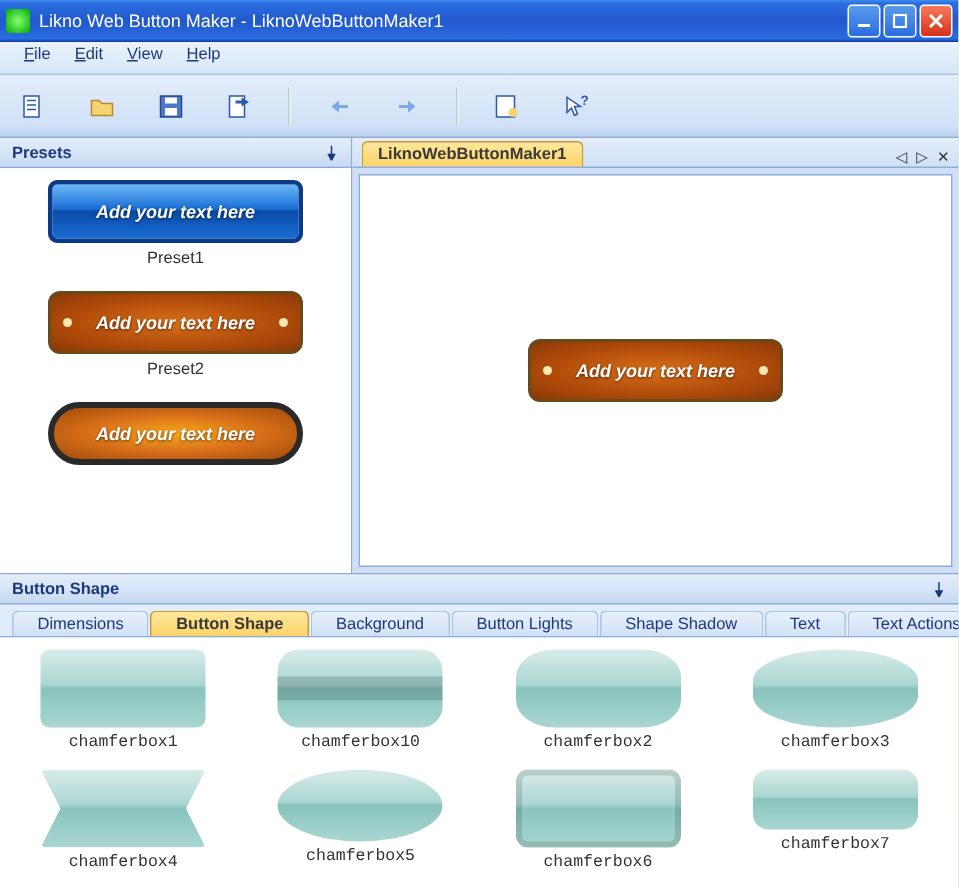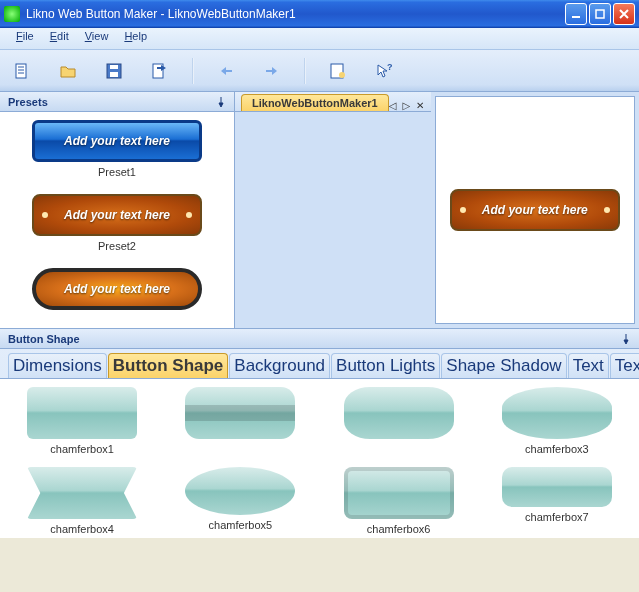--- a/index.html
+++ b/index.html
@@ -13,55 +13,55 @@
 .ctrl-close { background: linear-gradient(to bottom, #f67a5a, #d6321a); }
 
 .menubar { height: 22px; background: linear-gradient(to bottom, #eaf3fd, #d6e6f8); display: flex; padding: 0 8px; border-bottom: 1px solid #a9c5e8; }
 .menu-item { padding: 2px 8px; color: #1a3a7a; cursor: pointer; }
 .menu-item span.u { text-decoration: underline; }
 
 .toolbar { height: 42px; background: linear-gradient(to bottom, #e4eefb, #cfe0f6 85%, #b9d0ee 100%); display: flex; align-items: center; padding: 0 8px; gap: 18px; border-bottom: 1px solid #8cabd6; }
 .tool-btn { width: 28px; height: 28px; display: flex; align-items: center; justify-content: center; cursor: pointer; color: #2a5aa8; border-radius: 3px; }
 .tool-sep { width: 2px; height: 26px; background: linear-gradient(to right, #a9c5e8, #fff); }
 
-.mid { display: flex; height: 236px; }
+.mid { display: flex; height: 290px; }
 .presets-panel { width: 235px; background: #fff; border-right: 1px solid #8cabd6; display: flex; flex-direction: column; }
 .panel-header { height: 20px; background: linear-gradient(to bottom, #e4eefb, #c7daf2); border-bottom: 1px solid #8cabd6; display: flex; align-items: center; padding: 0 8px; font-weight: bold; color: #1a3a7a; font-size: 11px; justify-content: space-between; }
 .pin-icon { width: 10px; height: 10px; }
 .presets-body { flex: 1; overflow-y: auto; padding: 8px; background: #fff; }
 .preset-item { text-align: center; margin-bottom: 16px; }
 .preset-thumb { width: 170px; height: 42px; margin: 0 auto 4px; border-radius: 6px; display: flex; align-items: center; justify-content: center; color: #fff; font-size: 12px; font-style: italic; font-weight: bold; text-shadow: 0 1px 2px rgba(0,0,0,0.6); cursor: pointer; }
 .preset1 { background: linear-gradient(to bottom, #6ab8f8 0%, #1a6ed4 45%, #0a4aa8 50%, #1a6ed4 100%); border: 3px solid #0a3a88; }
 .preset2 { background: radial-gradient(ellipse at center, #d8701a 0%, #b04a0a 60%, #8a3a08 100%); border: 2px solid #6a4a1a; border-radius: 8px; position: relative; }
 .preset2::before, .preset2::after { content: ""; position: absolute; width: 6px; height: 6px; background: #ffe8b0; border-radius: 50%; top: 50%; transform: translateY(-50%); }
 .preset2::before { left: 8px; }
 .preset2::after { right: 8px; }
 .preset3 { background: radial-gradient(ellipse at center, #f8a81a 0%, #d8701a 50%, #a04a0a 100%); border: 4px solid #2a2a2a; border-radius: 22px; }
 .preset-label { color: #333; font-size: 11px; }
 
-.canvas-area { flex: 1; display: flex; flex-direction: row; background: #cfe0f6; }
+.canvas-area { flex: 1; display: flex; flex-direction: column; background: #cfe0f6; }
 .doc-tabs { height: 20px; display: flex; align-items: flex-end; padding: 0 6px; justify-content: space-between; background: linear-gradient(to bottom, #e4eefb, #cfe0f6); border-bottom: 1px solid #8cabd6; }
 .doc-tab { background: linear-gradient(to bottom, #ffe79a, #fbd36a); border: 1px solid #c99a2a; border-bottom: none; padding: 2px 10px; border-radius: 4px 4px 0 0; font-weight: bold; color: #3a3a3a; font-size: 11px; cursor: pointer; }
 .doc-navctrls { display: flex; gap: 6px; color: #333; font-size: 10px; }
 .doc-navctrls span { cursor: pointer; }
 .canvas { flex: 1; background: #fff; margin: 4px; border: 1px solid #8cabd6; display: flex; align-items: center; justify-content: center; }
 .canvas-btn { width: 170px; height: 42px; background: radial-gradient(ellipse at center, #d8701a 0%, #b04a0a 60%, #8a3a08 100%); border: 2px solid #6a4a1a; border-radius: 8px; display: flex; align-items: center; justify-content: center; color: #fff; font-size: 12px; font-style: italic; font-weight: bold; text-shadow: 0 1px 2px rgba(0,0,0,0.6); position: relative; }
 .canvas-btn::before, .canvas-btn::after { content: ""; position: absolute; width: 6px; height: 6px; background: #ffe8b0; border-radius: 50%; top: 50%; transform: translateY(-50%); }
 .canvas-btn::before { left: 8px; }
 .canvas-btn::after { right: 8px; }
 
 .bottom-panel { height: 210px; background: linear-gradient(to bottom, #e4eefb, #d0e1f6); border-top: 1px solid #8cabd6; display: flex; flex-direction: column; }
 .shape-tabs { display: flex; padding: 4px 8px 0; gap: 1px; border-bottom: 1px solid #8cabd6; }
-.shape-tab { background: linear-gradient(to bottom, #e8f0fa, #d0e1f6); border: 1px solid #a9c5e8; border-bottom: none; padding: 2px 4px; border-radius: 4px 4px 0 0; color: #1a3a7a; font-size: 17px; cursor: pointer; white-space: nowrap; }
+.shape-tab { background: linear-gradient(to bottom, #e8f0fa, #d0e1f6); border: 1px solid #a9c5e8; border-bottom: none; padding: 2px 16px; border-radius: 4px 4px 0 0; color: #1a3a7a; font-size: 11px; cursor: pointer; white-space: nowrap; }
 .shape-tab.active { background: linear-gradient(to bottom, #ffe79a, #fbd36a); border-color: #c99a2a; font-weight: bold; color: #3a3a3a; }
 .shapes-body { flex: 1; background: #fff; padding: 8px 12px; overflow-y: auto; }
 .shapes-grid { display: grid; grid-template-columns: repeat(4, 1fr); gap: 12px 18px; }
 .shape-item { text-align: center; }
 .shape-thumb { width: 110px; height: 52px; margin: 0 auto 4px; cursor: pointer; }
-.shape-label { font-size: 11px; color: #333; }
+.shape-label { font-size: 11px; color: #333; font-family: Liberation Mono, monospace; }
 
 .cb { background: linear-gradient(to bottom, #d8ecea 0%, #aad6d1 45%, #88c4bd 50%, #aad6d1 100%); border-radius: 10px; }
 .cb1 { border-radius: 6px; }
 .cb10 { border-radius: 14px; position: relative; }
 .cb10::before { content: ""; position: absolute; left: 0; right: 0; top: 35%; height: 30%; background: rgba(0,0,0,0.15); }
 .cb2 { border-radius: 26px / 18px; }
 .cb3 { border-radius: 50% / 40%; }
 .cb4 { clip-path: polygon(0 0, 100% 0, 88% 50%, 100% 100%, 0 100%, 12% 50%); border-radius: 4px; }
 .cb5 { border-radius: 50%; height: 48px; }
 .cb6 { border-radius: 8px; box-shadow: inset 0 0 0 4px rgba(0,0,0,0.12); }
@@ -203,23 +203,25 @@
     <div class="shape-tab">Text Actions</div>
   </div>
   <div class="shapes-body">
     <div class="shapes-grid">
       <div class="shape-item">
           <div class="shape-thumb cb cb1"></div>
           <div class="shape-label">chamferbox1</div>
         </div>
       <div class="shape-item">
           <div class="shape-thumb cb cb10"></div>
+          <div class="shape-label">chamferbox10</div>
         </div>
       <div class="shape-item">
           <div class="shape-thumb cb cb2"></div>
+          <div class="shape-label">chamferbox2</div>
         </div>
       <div class="shape-item">
           <div class="shape-thumb cb cb3"></div>
           <div class="shape-label">chamferbox3</div>
         </div>
       <div class="shape-item">
           <div class="shape-thumb cb cb4"></div>
           <div class="shape-label">chamferbox4</div>
         </div>
       <div class="shape-item">

